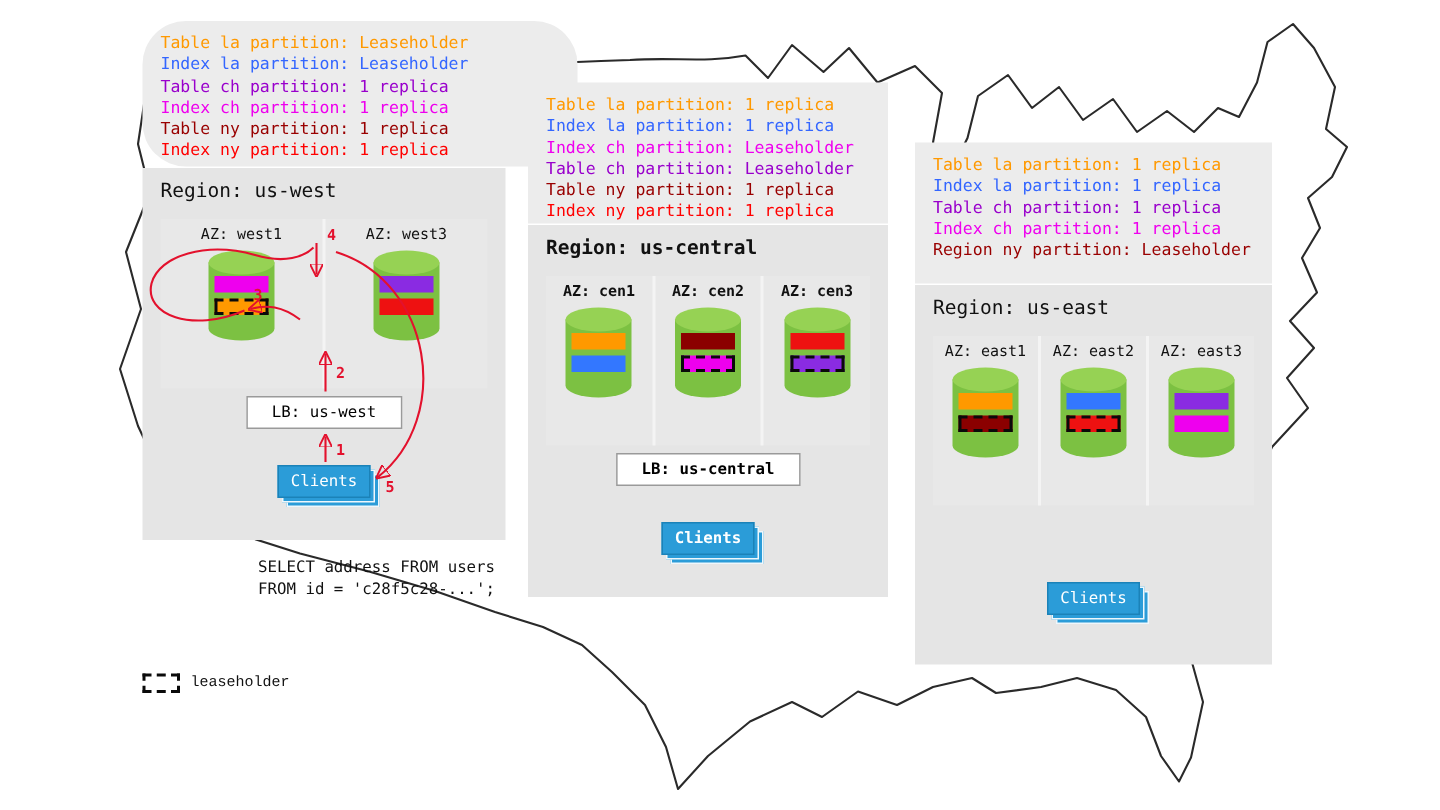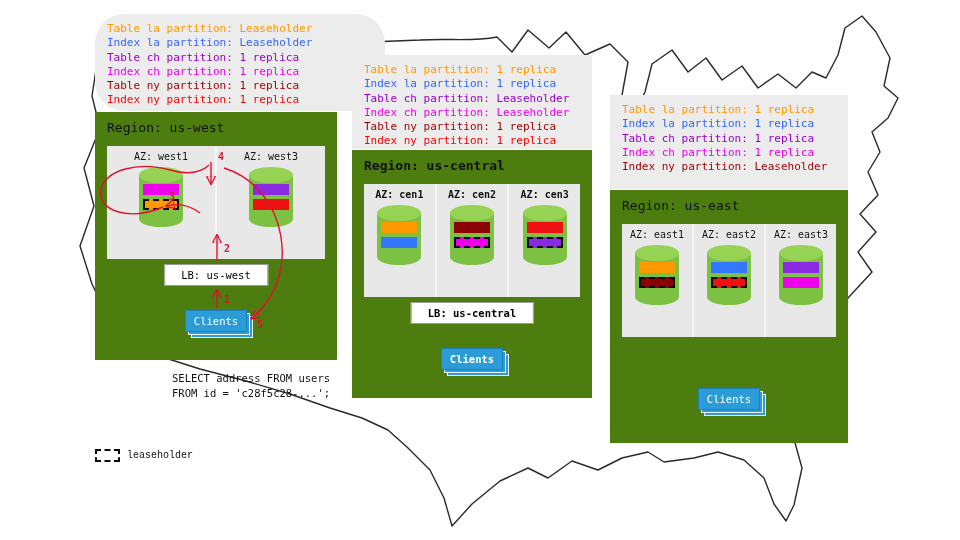--- a/index.html
+++ b/index.html
@@ -8,21 +8,21 @@
   .stage { position:relative; width:960px; height:540px; background:#fff; overflow:hidden; }
 
   .map-svg { position:absolute; left:0; top:0; }
 
   .panel { position:absolute; background:#ececec; padding:8px 0 0 12px; }
   .panel-west    { left:95px;  top:14px; width:290px; height:97px;border-radius:29px; }
   .panel-central { left:352px; top:55px; width:240px; height:94px; }
   .panel-east    { left:610px; top:95px; width:238px; height:94px; }
   .pline { font-size:11px; line-height:14.3px; white-space:pre; }
 
-  .region { position:absolute; background:#4d7c0f; }
+  .region { position:absolute; background:#e5e5e5; }
   .region-west    { left:95px;  top:112px; width:242px; height:248px; }
   .region-central { left:352px; top:150px; width:240px; height:248px;font-weight:bold; }
   .region-east    { left:610px; top:190px; width:238px; height:253px; }
   .region-title { position:absolute; left:12px; top:8px; font-size:13px; color:#111; }
 
   .azwrap { position:absolute; left:12px; right:12px; top:34px; height:113px; background:#e8e8e8; display:flex; }
   .az { position:relative; flex:1; border-right:2px solid #f4f4f4; display:flex; flex-direction:column; align-items:center; }
   .az:last-child { border-right:none; }
   .az-label { font-size:10px; margin-top:5px; color:#111; }
   .cyl { position:relative; width:46px; height:62px; margin-top:4px; }
@@ -110,22 +110,22 @@
     <div class="clients">
       <div class="layer l1"></div>
       <div class="layer l2"></div>
       <div class="face">Clients</div>
     </div>
   </div>
 
   <div class="panel panel-central">
     <div class="pline" style="color: rgb(255, 153, 0);">Table la partition: 1 replica</div>
     <div class="pline" style="color: rgb(51, 102, 255);">Index la partition: 1 replica</div>
+    <div class="pline" style="color: rgb(238, 0, 238);">Index ch partition: Leaseholder</div>
     <div class="pline" style="color: rgb(153, 0, 204);">Table ch partition: Leaseholder</div>
-    <div class="pline" style="color: rgb(238, 0, 238);">Index ch partition: Leaseholder</div>
     <div class="pline" style="color: rgb(153, 0, 0);">Table ny partition: 1 replica</div>
     <div class="pline" style="color: rgb(255, 0, 0);">Index ny partition: 1 replica</div>
   </div>
 
   <div class="region region-central">
     <div class="region-title">Region: us-central</div>
     <div class="azwrap">
       <div class="az">
         <div class="az-label">AZ: cen1</div>
         <div class="cyl">
@@ -168,21 +168,21 @@
       <div class="layer l2"></div>
       <div class="face">Clients</div>
     </div>
   </div>
 
   <div class="panel panel-east">
     <div class="pline" style="color: rgb(255, 153, 0);">Table la partition: 1 replica</div>
     <div class="pline" style="color: rgb(51, 102, 255);">Index la partition: 1 replica</div>
     <div class="pline" style="color: rgb(153, 0, 204);">Table ch partition: 1 replica</div>
     <div class="pline" style="color: rgb(238, 0, 238);">Index ch partition: 1 replica</div>
-    <div class="pline" style="color: rgb(153, 0, 0);">Index ny partition: Leaseholder</div>
+    <div class="pline" style="color: rgb(153, 0, 0);">Region ny partition: Leaseholder</div>
   </div>
 
   <div class="region region-east">
     <div class="region-title">Region: us-east</div>
     <div class="azwrap">
       <div class="az">
         <div class="az-label">AZ: east1</div>
         <div class="cyl">
           <svg width="46" height="62" viewBox="0 0 46 62">
             <path d="M1 9 v44 a22 8 0 0 0 44 0 v-44 z" fill="#7cc142"></path>

